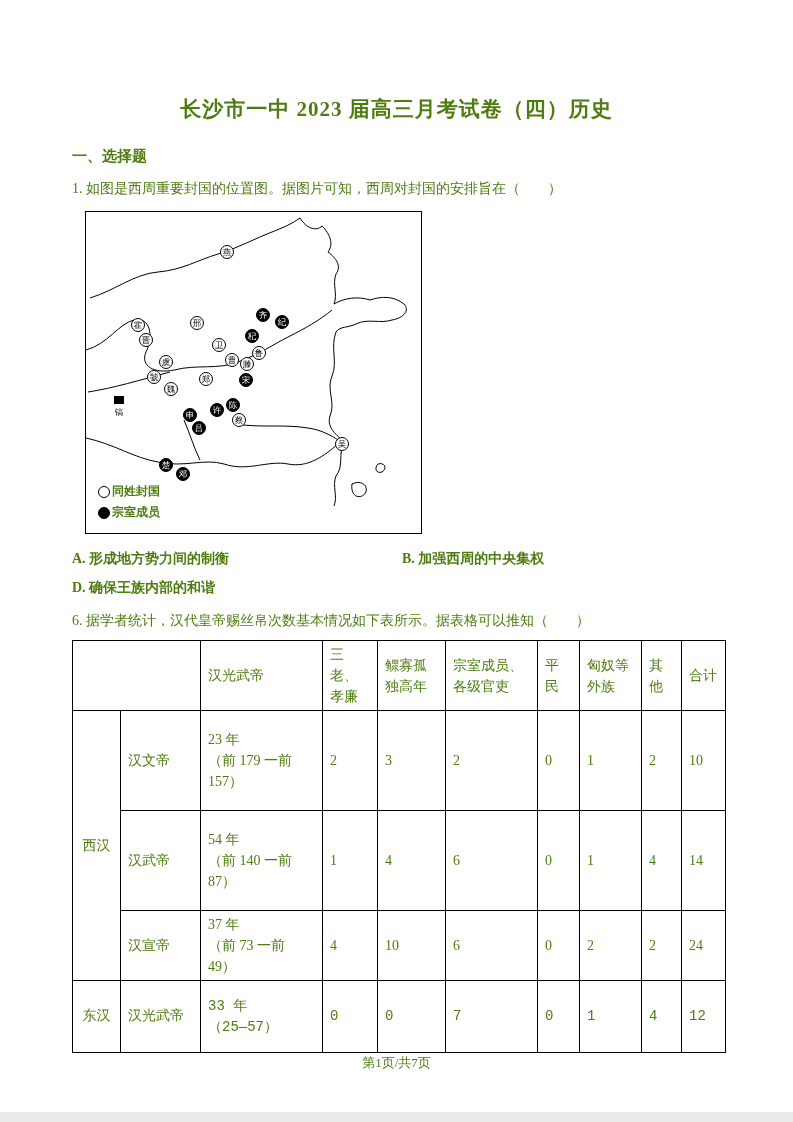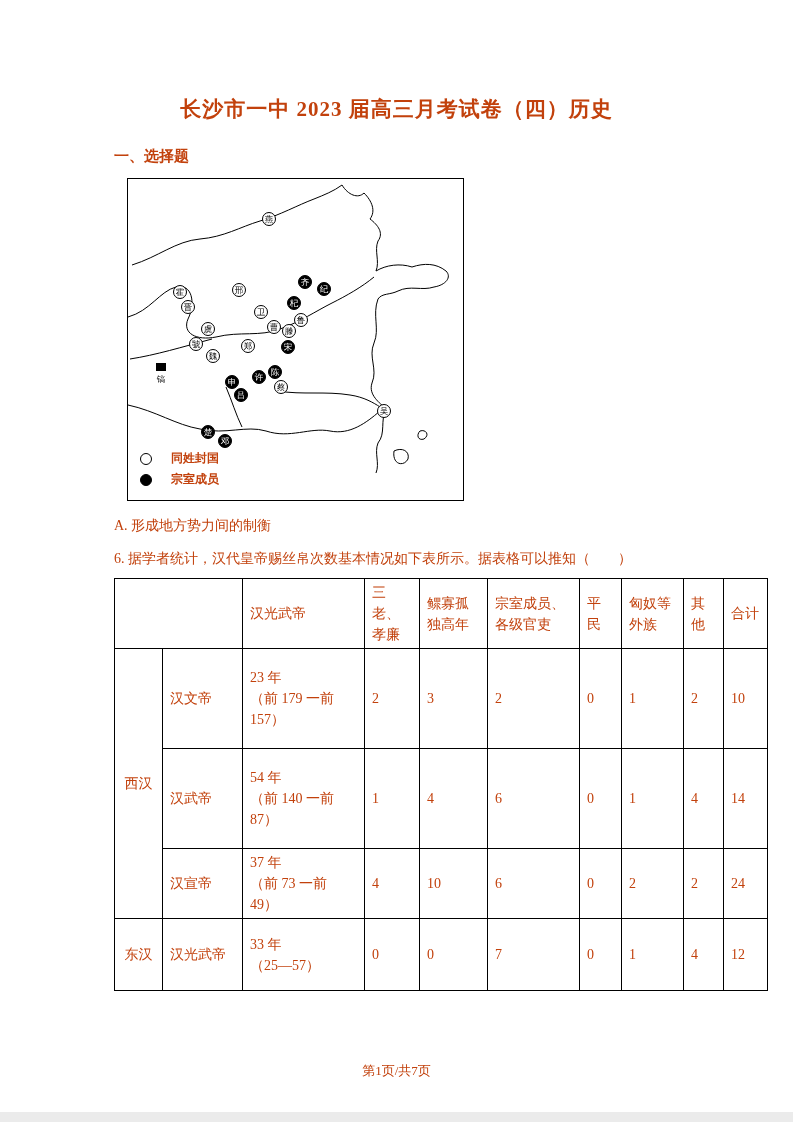--- a/index.html
+++ b/index.html
@@ -1,73 +1,74 @@
 <!DOCTYPE html>
 <html><head>
 <meta charset="utf-8">
 <style>
   html,body { margin:0; padding:0; background:#fff; }
   .page {
     width:793px; height:1122px; margin:0 auto; position:relative;
-    background:#fff; color:#c2410c; overflow:hidden;
+    background:#fff; color:#4d7c0f; overflow:hidden;
     font-family:"Liberation Serif", serif;
   }
   .title {
     padding-top:95px; text-align:center;
     font-size:21px; font-weight:700; letter-spacing:1px;
   }
-  .content { margin:0 114px; }
+  .content { margin:0 72px; }
   .section-heading { margin-top:24px; font-size:15px; font-weight:700; }
   .q-text { margin-top:13px; font-size:14px; line-height:20px; }
   .map-figure {
     margin-top:12px; margin-left:13px;
     width:337px; height:323px; position:relative;
     border:1px solid #000; box-sizing:border-box; background:#fff;
   }
   .map-figure svg { display:block; }
   .legend { position:absolute; left:12px; bottom:12px; font-size:12px; font-weight:700; }
-  .legend-row { display:flex; align-items:center; gap:19px; margin-top:4px;text-align:center; }
+  .legend-row { display:flex; align-items:center; gap:2px; margin-top:4px;text-align:center; }
   .legend-dot { width:12px; height:12px; border:1.5px solid #000; border-radius:50%; box-sizing:border-box; background:#fff; }
   .legend-dot.filled { background:#000; }
   .options {
     margin-top:15px; display:grid; grid-template-columns:330px auto;
-    row-gap:9px; font-size:14px; line-height:20px;
+    row-gap:9px; font-size:14px; line-height:20px;font-weight:bold;
   }
   table.stats {
     border-collapse:collapse; table-layout:fixed; width:653px;
     margin-top:9px; font-size:14px;
   }
   table.stats td, table.stats th {
     border:1px solid #000; font-weight:400; text-align:left;
     vertical-align:middle; padding:3px 7px; box-sizing:border-box;
     line-height:21px;
   }
   table.stats .group-cell { text-align:center; padding:3px 0; }
   .multiline { white-space:pre-line; }
   tr.h-header { height:56px; }
   tr.h-tall   { height:100px; }
   tr.h-mid    { height:66px; }
-  tr.h-last   { height:72px; }
+  tr.h-last   { height:72px;font-family:Liberation Mono, monospace; }
   .footer {
-    position:absolute; left:0; right:0; bottom:42px;
+    position:absolute; left:0; right:0; bottom:50px;
     text-align:center; font-size:13px;
   }
   .page-edge { position:absolute; left:0; right:0; bottom:0; height:10px; background:#ebebeb; }
 </style>
 </head>
 <body>
 
 <div class="page">
 
   <div class="title">长沙市一中 2023 届高三月考试卷（四）历史</div>
 
   <div class="content">
 
     <div class="section-heading">一、选择题</div>
 
+    <div class="q-text">1. 如图是西周重要封国的位置图。据图片可知，西周对封国的安排旨在（　　）</div>
 
     <div class="map-figure">
       <svg width="335" height="321" viewBox="0 0 335 321">
         <g fill="none" stroke="#000" stroke-width="1">
           <path d="M 4,86 C 30,78 48,62 72,60 C 96,58 112,48 132,42 C 152,36 170,26 186,20 C 196,16 206,12 214,6"></path>
           <path d="M 214,6 C 220,16 230,20 236,14 C 244,22 248,32 242,40 C 250,46 256,54 250,62 C 246,72 252,82 248,92"></path>
           <path d="M 248,92 C 258,86 272,84 284,88 C 296,84 308,84 318,92 C 324,98 318,106 306,108 C 294,112 282,106 270,112 C 262,116 254,114 250,120"></path>
           <path d="M 250,120 C 244,136 252,150 246,164 C 240,178 250,190 244,204 C 240,216 252,224 258,230 C 252,242 258,254 250,264 C 246,274 252,284 248,294"></path>
           <path d="M 266,272 C 274,268 282,272 280,280 C 276,288 264,286 266,272 Z"></path>
           <path d="M 292,252 C 298,250 302,256 296,260 C 290,262 288,256 292,252 Z"></path>
@@ -187,20 +188,22 @@
         </div>
         <div class="legend-row">
           <span class="legend-dot filled"></span>
           <span>宗室成员</span>
         </div>
       </div>
     </div>
 
     <div class="options">
       <div>A. 形成地方势力间的制衡</div>
+      <div>B. 加强西周的中央集权</div>
+      <div>D. 确保王族内部的和谐</div>
     </div>
 
     <div class="q-text">6. 据学者统计，汉代皇帝赐丝帛次数基本情况如下表所示。据表格可以推知（　　）</div>
 
     <table class="stats">
       <colgroup>
         <col style="width:48px">
           <col style="width:80px">
           <col style="width:122px">
         <col style="width:55px">

